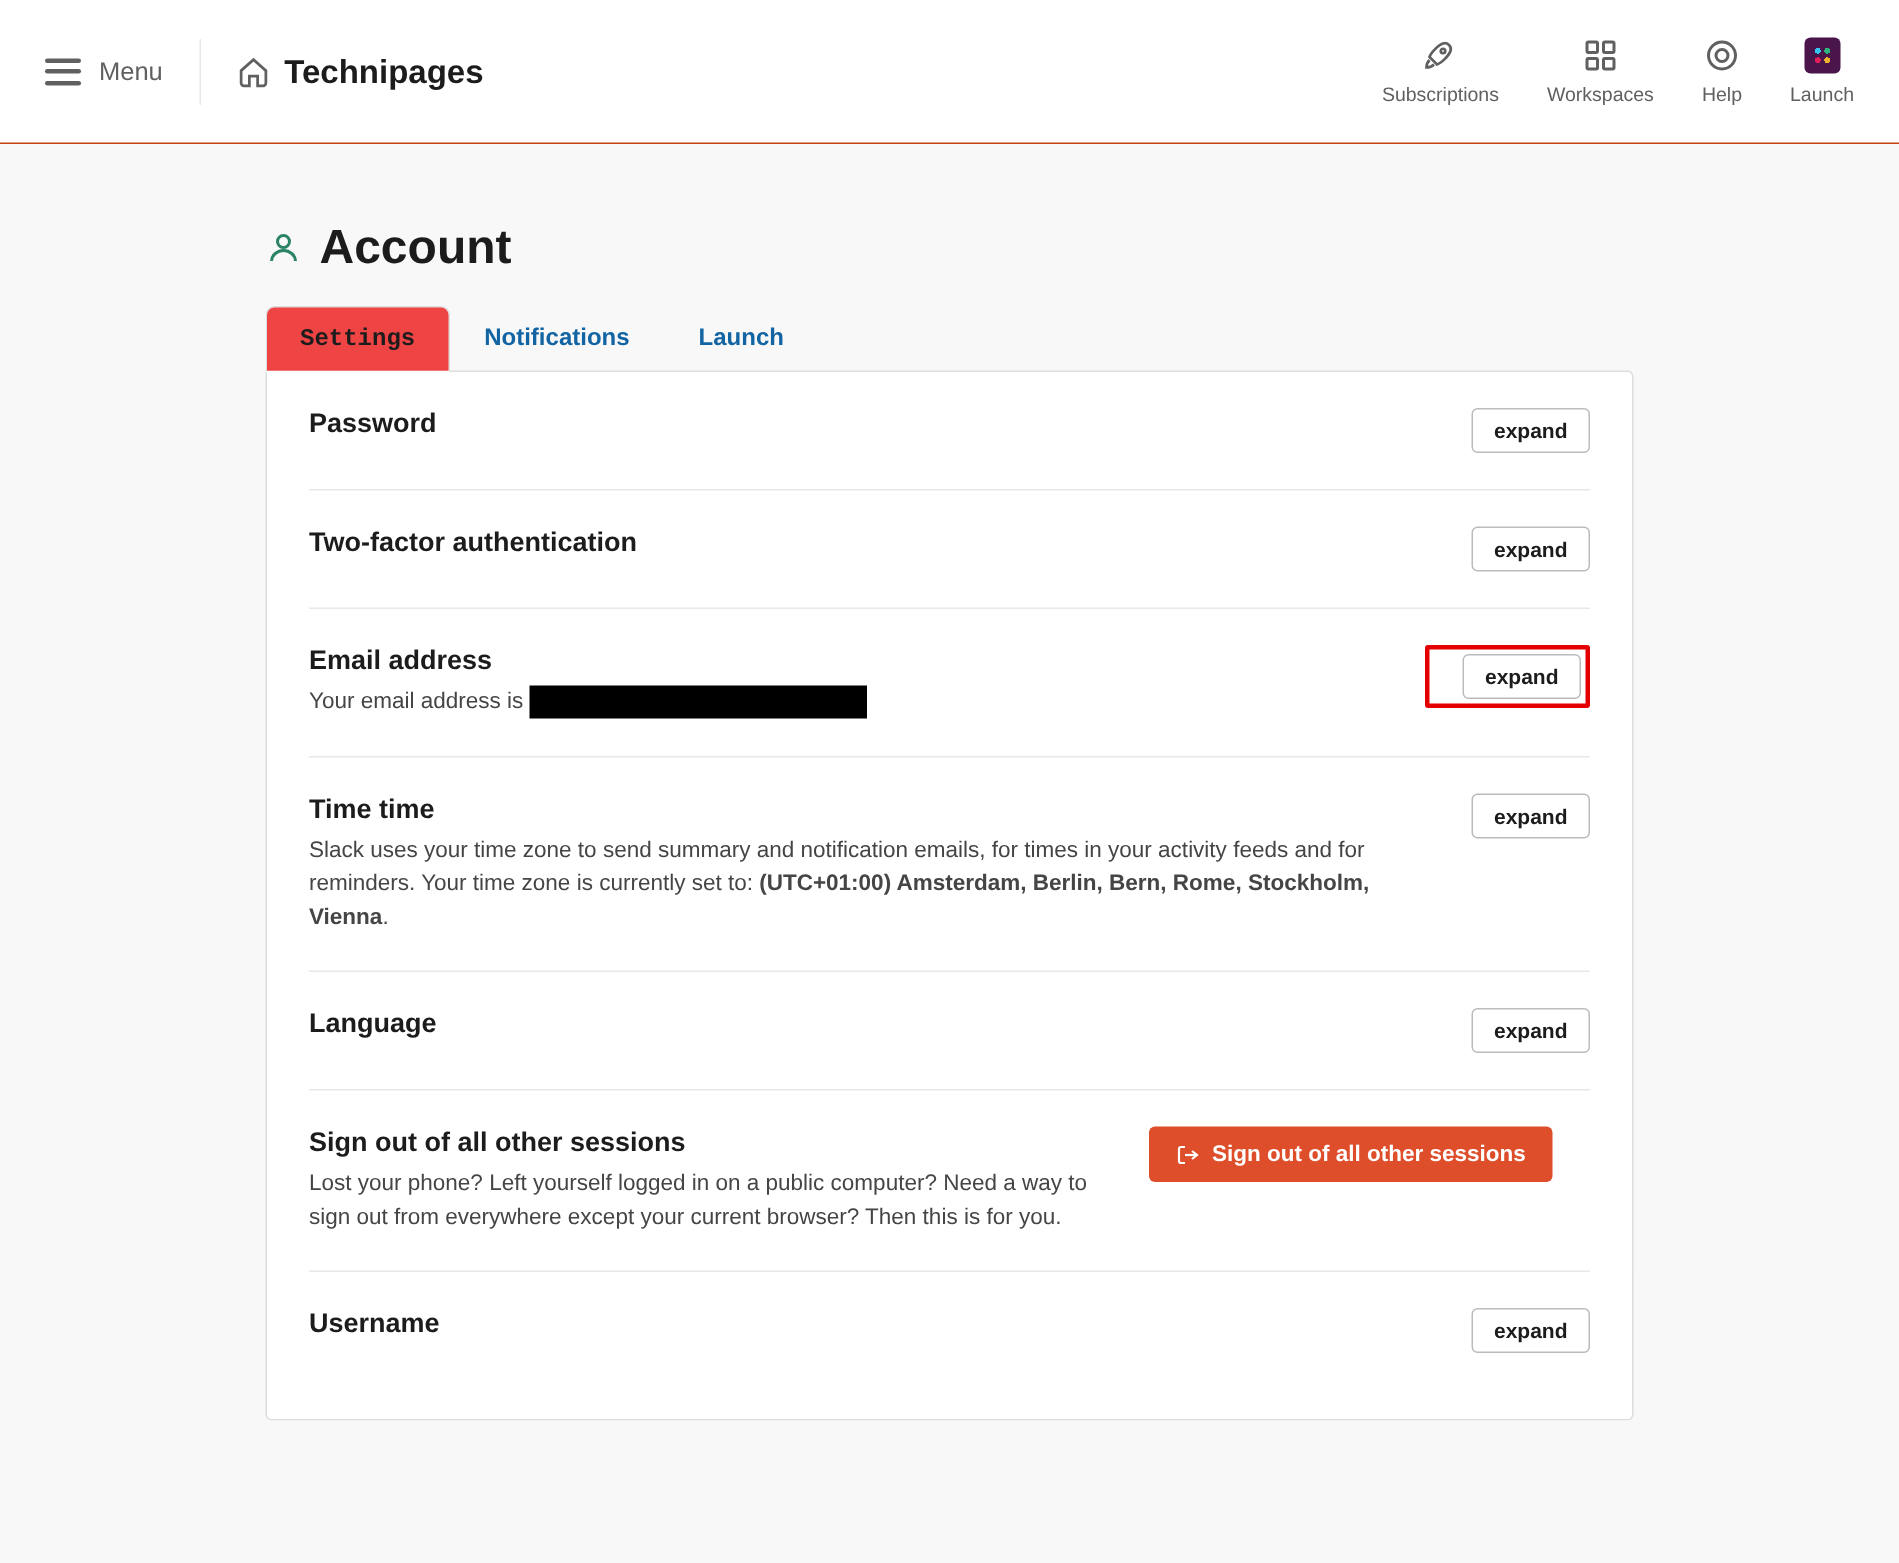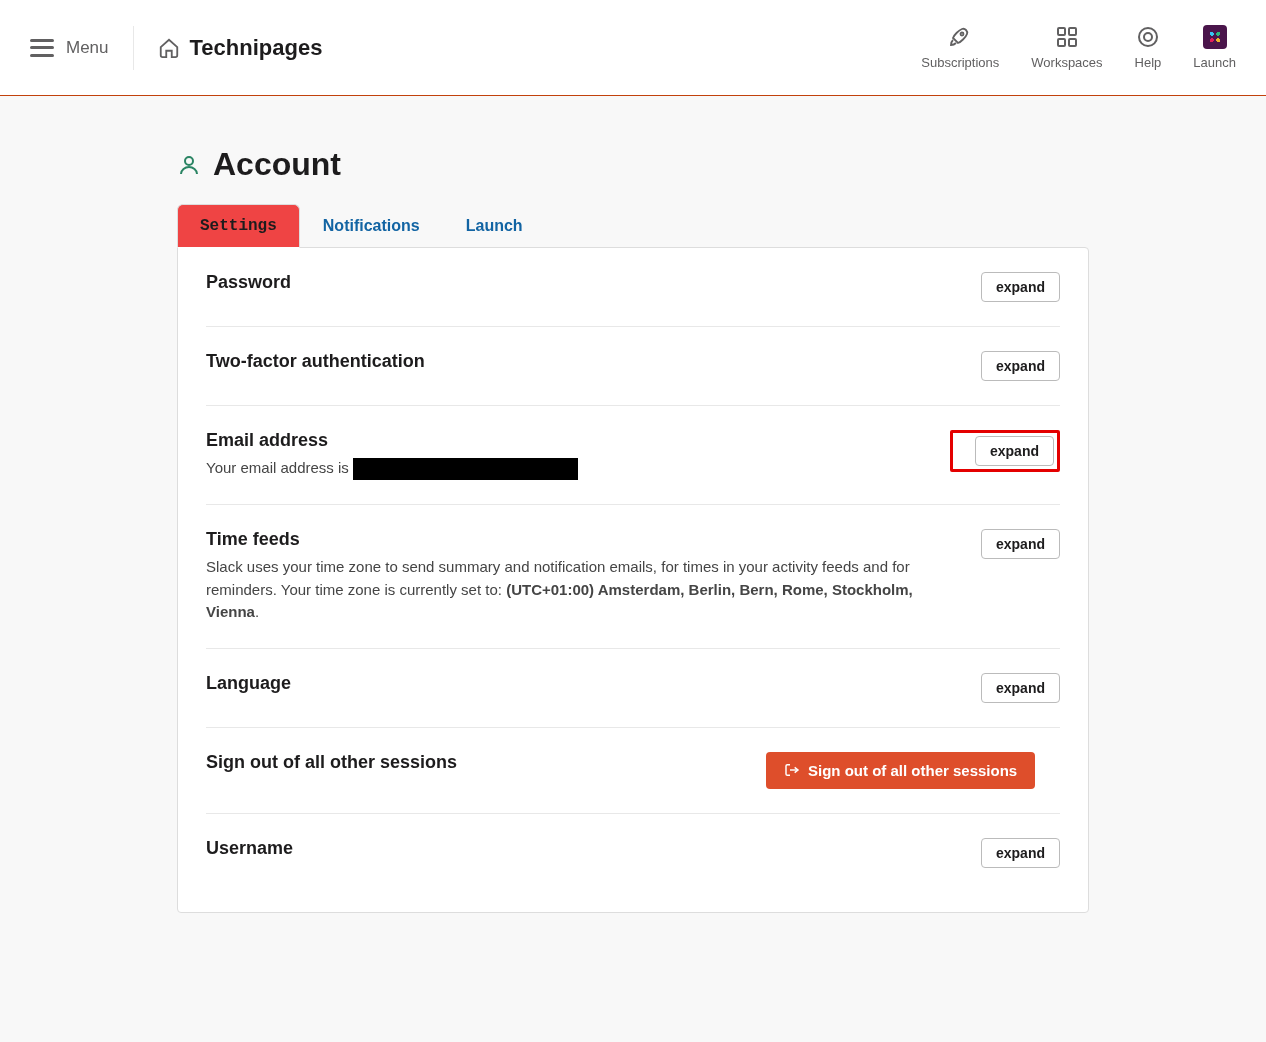--- a/index.html
+++ b/index.html
@@ -141,38 +141,39 @@
           <span>Your email address is </span><span class="redact"></span>
         </div>
       </div>
       <span class="expand-highlight">
         <button class="expand-btn">expand</button>
       </span>
     </div>
 
     <div class="section">
       <div class="section-main">
-        <div class="section-title">Time feeds</div>
+        <div class="section-title">Time time</div>
         <div class="section-desc">
           <span>Slack uses your time zone to send summary and notification emails, for times in your activity feeds and for reminders. Your time zone is currently set to: </span><span class="strong">(UTC+01:00) Amsterdam, Berlin, Bern, Rome, Stockholm, Vienna</span><span>.</span>
         </div>
       </div>
       <button class="expand-btn">expand</button>
     </div>
 
     <div class="section">
       <div class="section-main">
         <div class="section-title">Language</div>
       </div>
       <button class="expand-btn">expand</button>
     </div>
 
     <div class="section">
       <div class="section-main" style="max-width:540px;">
         <div class="section-title">Sign out of all other sessions</div>
+        <div class="section-desc">Lost your phone? Left yourself logged in on a public computer? Need a way to sign out from everywhere except your current browser? Then this is for you.</div>
       </div>
       <button class="signout-btn">
         <svg viewBox="0 0 24 24" fill="none" stroke="#fff" stroke-width="2.2">
             <path d="M9 4H5a2 2 0 0 0-2 2v12a2 2 0 0 0 2 2h4"></path>
             <path d="M16 16l5-4-5-4"></path>
             <path d="M21 12H9"></path>
           </svg>
         <span>Sign out of all other sessions</span>
       </button>
     </div>

